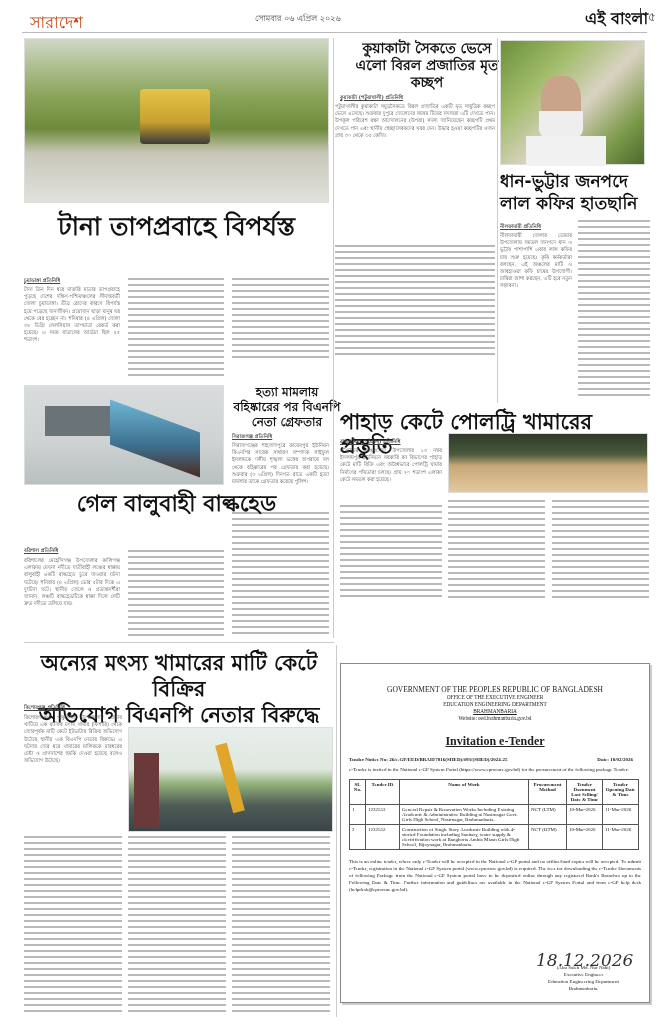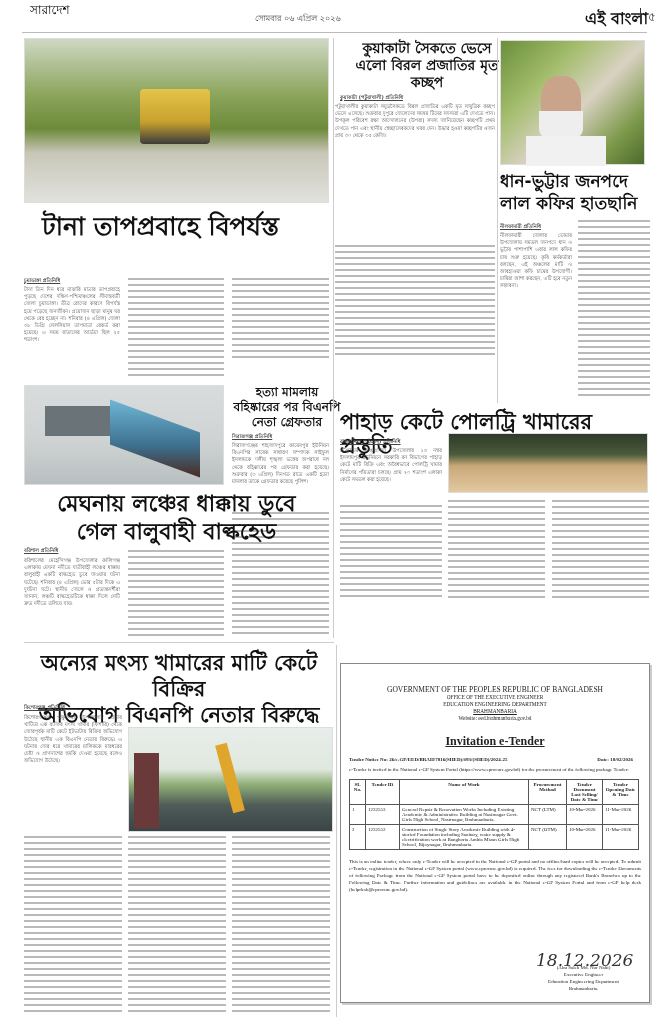--- a/index.html
+++ b/index.html
@@ -2,21 +2,21 @@
 <html><head>
 <meta charset="utf-8">
 <style>
   * { box-sizing: border-box; margin: 0; padding: 0; }
   html, body { width: 667px; height: 1024px; background: #ffffff; overflow: hidden; }
   body { font-family: "DejaVu Sans", sans-serif; color: #222; position: relative; }
 
   .abs { position: absolute; }
 
   
-  .hdr-section { left: 30px; top: 1px; font-size: 12px; color: #000000; }
+  .hdr-section { left: 30px; top: 10px; font-size: 16px; color: #c2410c; }
   .hdr-date { left: 255px; top: 12px; font-size: 8px; color: #444; }
   .hdr-logo { left: 585px; top: 6px; font-size: 16px; font-weight: bold; color: #111; }
   .hdr-sep { left: 640px; top: 8px; width: 1px; height: 16px; background: #333; }
   .hdr-page { left: 648px; top: 8px; font-size: 12px; color: #333; }
   .hdr-rule { left: 22px; top: 32px; width: 625px; height: 1px; background: #bbb; }
 
   
   .photo { border: 1px solid #ddd; }
   .ph-tractor { left: 24px; top: 38px; width: 305px; height: 165px;
      background: linear-gradient(180deg, #cfd8c4 0%, #8aa45a 35%, #6d8a3a 55%, #c9c7b8 70%, #e1e1dd 100%); }
@@ -32,21 +32,21 @@
   .ph-ship .barge { position:absolute; left:20px; top:20px; width:70px; height:30px; background:#6a7378; }
   .ph-hill { left: 448px; top: 433px; width: 200px; height: 60px;
      background: linear-gradient(180deg, #2f3a2a 0%, #4a5a3a 35%, #c8a878 55%, #e2c9a0 100%); }
   .ph-excav { left: 128px; top: 727px; width: 205px; height: 105px;
      background: linear-gradient(180deg, #e8eeea 0%, #dfe8df 40%, #8fae76 55%, #4f5c58 75%, #3a4446 100%); }
   .ph-excav .arm { position:absolute; left:95px; top:15px; width:12px; height:70px; background:#e0a62c; transform: rotate(-15deg); }
   .ph-excav .person { position:absolute; left:5px; top:25px; width:25px; height:75px; background:#6a3a3a; }
 
   
   .hl { color: #111; text-align: center; font-weight: bold; }
-  .hl-main { left: 8px; top: 212px; width: 305px; font-size: 25px; line-height: 30px; }
+  .hl-main { left: 24px; top: 212px; width: 305px; font-size: 25px; line-height: 30px; }
   .hl-kuakata { left: 335px; top: 40px; width: 160px; font-size: 14px; line-height: 17px; margin-left: 12px; }
   .hl-coffee { left: 500px; top: 170px; width: 150px; font-size: 17px; line-height: 22px; text-align:left; }
   .hl-murder { left: 232px; top: 385px; width: 110px; font-size: 12px; line-height: 15px; }
   .hl-hill { left: 340px; top: 410px; width: 310px; font-size: 21px; line-height: 24px; text-align:left;}
   .hl-meghna { left: 24px; top: 490px; width: 305px; font-size: 22px; line-height: 28px; }
   .hl-fish { left: 24px; top: 650px; width: 310px; font-size: 21px; line-height: 26px; }
 
   .byline { font-size: 5px; color: #444; text-decoration: underline; font-weight: bold; }
   .txt { font-size: 5px; line-height: 7.2px; color: #555; text-align: justify; overflow: hidden; }
 
@@ -111,21 +111,20 @@
 <div class="abs hl hl-murder">হত্যা মামলায় বহিষ্কারের পর বিএনপি নেতা গ্রেফতার</div>
 <div class="abs byline" style="left:232px; top:433px;">সিরাজগঞ্জ প্রতিনিধি</div>
 <div class="abs txt" style="left:232px; top:442px; width:97px; height:70px;">সিরাজগঞ্জের শাহজাদপুরে কায়েমপুর ইউনিয়ন বিএনপির সাবেক সাধারণ সম্পাদক সাইফুল ইসলামকে দলীয় শৃঙ্খলা ভঙ্গের অপরাধে দল থেকে বহিষ্কারের পর গ্রেফতার করা হয়েছে। শুক্রবার (৩ এপ্রিল) দিনগত রাতে একটি হত্যা মামলার তাকে গ্রেফতার করেছে পুলিশ।</div>
 <div class="abs txt txt-lines" style="left:232px; top:512px; width:97px; height:125px;"></div>
 
 <div class="abs photo ph-ship">
   <div class="barge"></div>
   <div class="hull"></div>
 </div>
 <div class="abs hl hl-meghna">
-  <div>মেঘনায় লঞ্চের ধাক্কায় ডুবে</div>
   <div>গেল বালুবাহী বাল্কহেড</div>
 </div>
 <div class="abs byline" style="left:24px; top:547px;">বরিশাল প্রতিনিধি</div>
 <div class="abs txt" style="left:24px; top:557px; width:96px; height:80px;">বরিশালের মেহেন্দিগঞ্জ উপজেলার কালিগঞ্জ এলাকায় মেঘনা নদীতে যাত্রীবাহী লঞ্চের ধাক্কায় বালুবাহী একটি বাল্কহেড ডুবে যাওয়ার ঘটনা ঘটেছে। শনিবার (৪ এপ্রিল) ভোর ৫টার দিকে এ দুর্ঘটনা ঘটে। স্থানীয় জেলে ও প্রত্যক্ষদর্শীরা জানান, লঞ্চটি বাল্কহেডটিকে ধাক্কা দিলে সেটি দ্রুত নদীতে তলিয়ে যায়।</div>
 <div class="abs txt txt-lines" style="left:128px; top:550px; width:96px; height:87px;"></div>
 
 <div class="abs hl hl-hill">পাহাড় কেটে পোলট্রি খামারের প্রস্তুতি</div>
 <div class="abs byline" style="left:340px; top:438px;">রাঙ্গুনিয়া (চট্টগ্রাম) প্রতিনিধি</div>
 <div class="abs txt" style="left:340px; top:447px; width:102px; height:55px;">চট্টগ্রামের রাঙ্গুনিয়া উপজেলার ১৩ নম্বর ইসলামপুর ইউনিয়নে সরকারি বন বিভাগের পাহাড় কেটে মাটি বিক্রি এবং অবৈধভাবে পোলট্রি খামার নির্মাণের পাঁয়তারা চলছে। প্রায় ২০ শতাংশ এলাকা কেটে সমতল করা হয়েছে।</div>
 <div class="abs photo ph-hill"></div>

